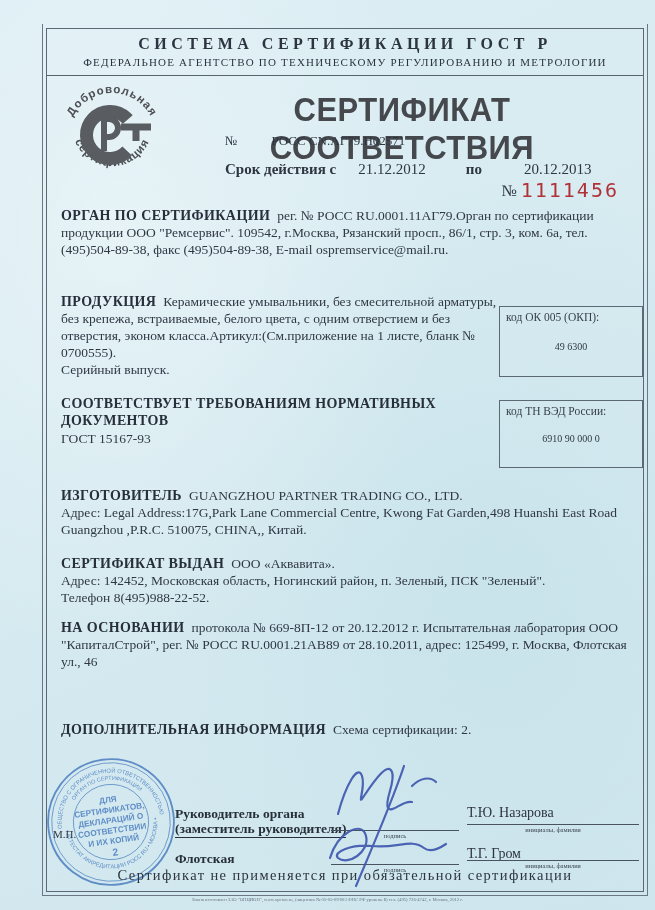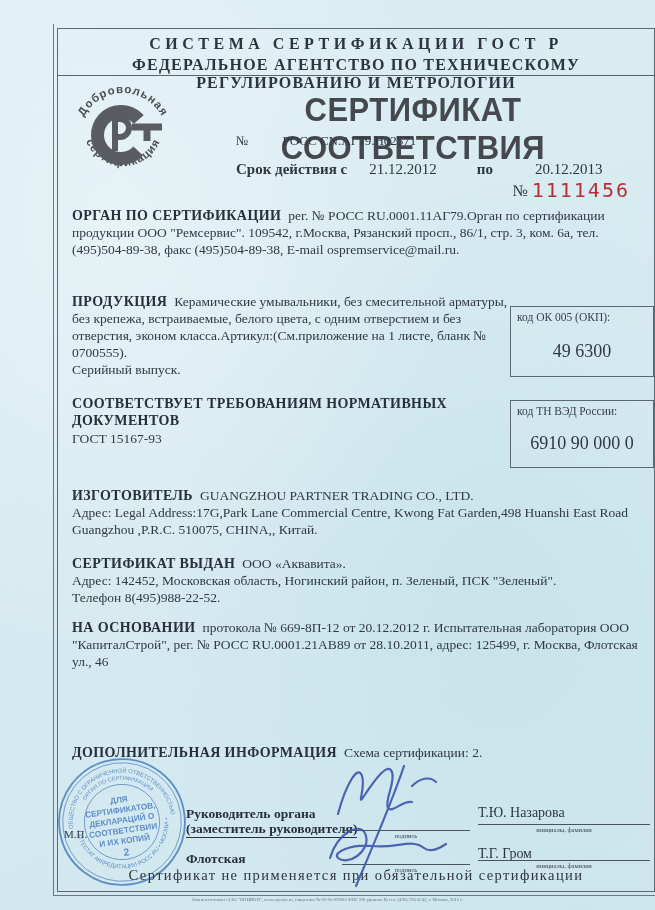--- a/index.html
+++ b/index.html
@@ -12,30 +12,29 @@
     position:relative;width:655px;height:910px;overflow:hidden;
     background:
       radial-gradient(ellipse at 18% 25%, rgba(255,255,255,.35), transparent 45%),
       radial-gradient(ellipse at 75% 65%, rgba(186,219,229,.4), transparent 50%),
       linear-gradient(155deg,#dceef4 0%,#d5eaf0 55%,#cfe6ed 100%);
     color:#2f3640;
   }
   .frame{
     position:absolute;left:46px;top:28px;width:596px;height:862px;
     border:1.6px solid #5c6974;
-    margin-left:11px;
   }
   .frame::after{
     content:"";position:absolute;inset:-5px;
     border-left:1px solid #6b7883;border-right:1px solid #6b7883;border-bottom:1px solid #6b7883;
     pointer-events:none;
   }
   .band{position:absolute;top:0;left:0;right:0;height:46px;border-bottom:1.5px solid #57646e;text-align:center;}
   .band .l1{margin-top:6px;font-weight:bold;font-size:16px;letter-spacing:4.5px;color:#2c3440;}
-  .band .l2{margin-top:3px;font-weight:bold;font-size:16px;letter-spacing:1.2px;color:#2c3440;}
+  .band .l2{margin-top:3px;font-weight:normal;font-size:11px;letter-spacing:1.2px;color:#2c3440;}
   .logo{position:absolute;left:8px;top:54px;width:114px;height:104px;}
   .doc-title{
     position:absolute;left:118px;right:4px;top:62px;text-align:center;
     font-family:"Liberation Sans",sans-serif;font-weight:bold;font-size:31px;
     color:#45494e;letter-spacing:.5px;transform:scaleY(1.06);transform-origin:top;
   }
   .row-no{position:absolute;left:178px;top:104px;font-size:13px;}
   .row-no .no-sign{margin-right:34px;}
   .row-valid{position:absolute;left:178px;top:132px;font-size:15px;}
   .row-valid .b{font-weight:bold;}
@@ -49,27 +48,27 @@
   }
   .sec{position:absolute;left:14px;right:12px;font-size:13.5px;line-height:17px;color:#303844;}
   .sec .lbl{font-weight:bold;font-size:14px;letter-spacing:.4px;color:#272f3a;margin-right:7px;}
   .sec-organ{top:178px;}
   .sec-prod{top:264px;width:440px;right:auto;}
   .sec-conf{top:366px;width:440px;right:auto;}
   .sec-conf .gost{margin-top:1px;}
   .sec-man{top:458px;}
   .sec-issued{top:526px;}
   .sec-basis{top:590px;}
-  .sec-add{top:715px;}
+  .sec-add{top:692px;}
   .codebox{
     position:absolute;left:452px;width:142px;border:1px solid #5c6974;
     font-size:11.5px;color:#39414b;background:rgba(255,255,255,.06);
   }
   .codebox .cb-label{padding:4px 6px 0 6px;}
-  .codebox .cb-value{text-align:center;font-size:18px;color:#2f3742;}
+  .codebox .cb-value{text-align:center;font-size:10px;color:#2f3742;}
   .box-okp{top:277px;height:69px;}
   .box-okp .cb-value{margin-top:18px;}
   .box-tnved{top:371px;height:66px;}
   .box-tnved .cb-value{margin-top:16px;}
   .mp{position:absolute;left:6px;top:799px;font-size:11px;color:#2e3540;}
   .roles{position:absolute;left:128px;top:777px;font-size:13.5px;font-weight:bold;color:#272f3a;line-height:15px;}
   .roles .u{border-bottom:1.5px solid #272f3a;padding-bottom:1px;}
   .expert{position:absolute;left:128px;top:822px;font-size:13.5px;font-weight:bold;color:#272f3a;}
   .sigline{position:absolute;border-bottom:1px solid #4a545e;height:0;}
   .s1{left:284px;top:801px;width:128px;}

